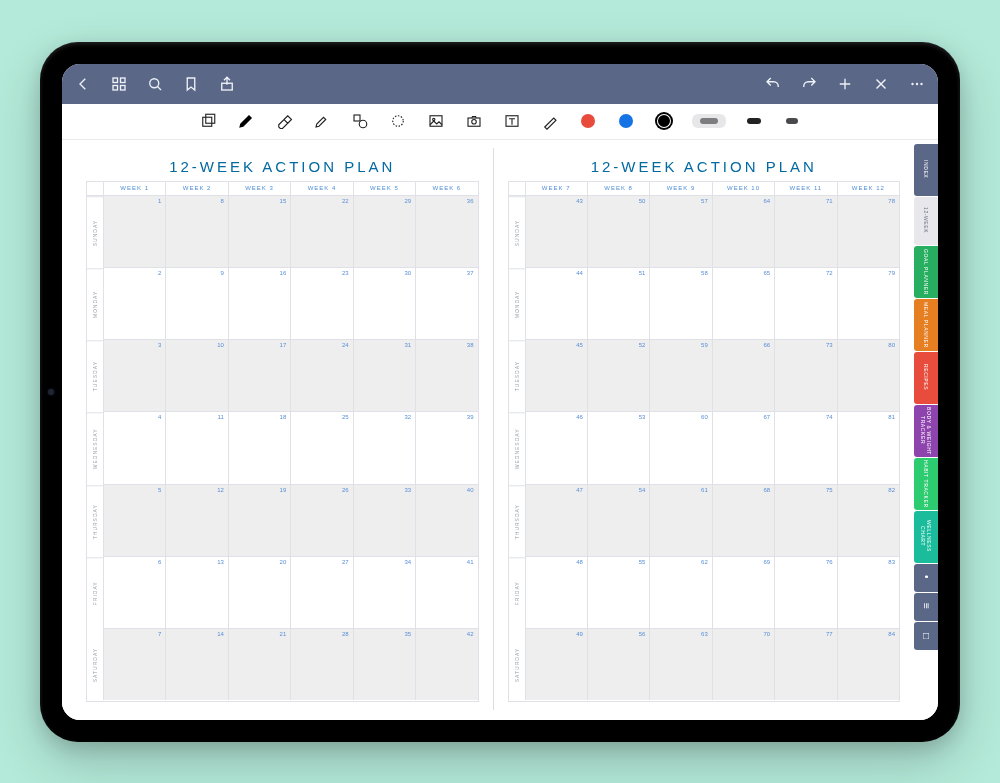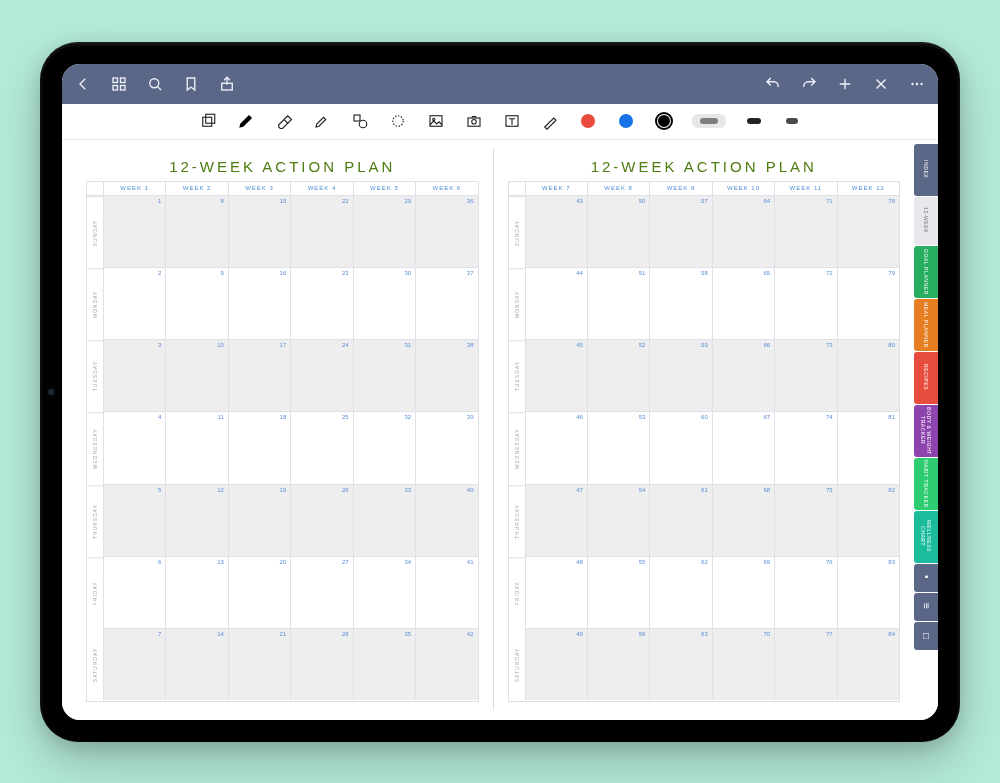--- a/index.html
+++ b/index.html
@@ -111,21 +111,21 @@
     display: flex;
     flex-direction: column;
     padding: 10px 14px 8px 14px;
   }
   .page:last-child { border-right: none; }
   .page-title {
     text-align: center;
     font-size: 15px;
     letter-spacing: 3px;
     font-weight: 300;
-    color: #4d7c0f;
+    color: #0369a1;
     margin-bottom: 6px;
   }
   .grid-wrap {
     border: 0.5px solid #dfe1e6;
     display: flex;
     flex: 1;
     min-height: 0;
   }
   .day-labels {
     width: 16px;

